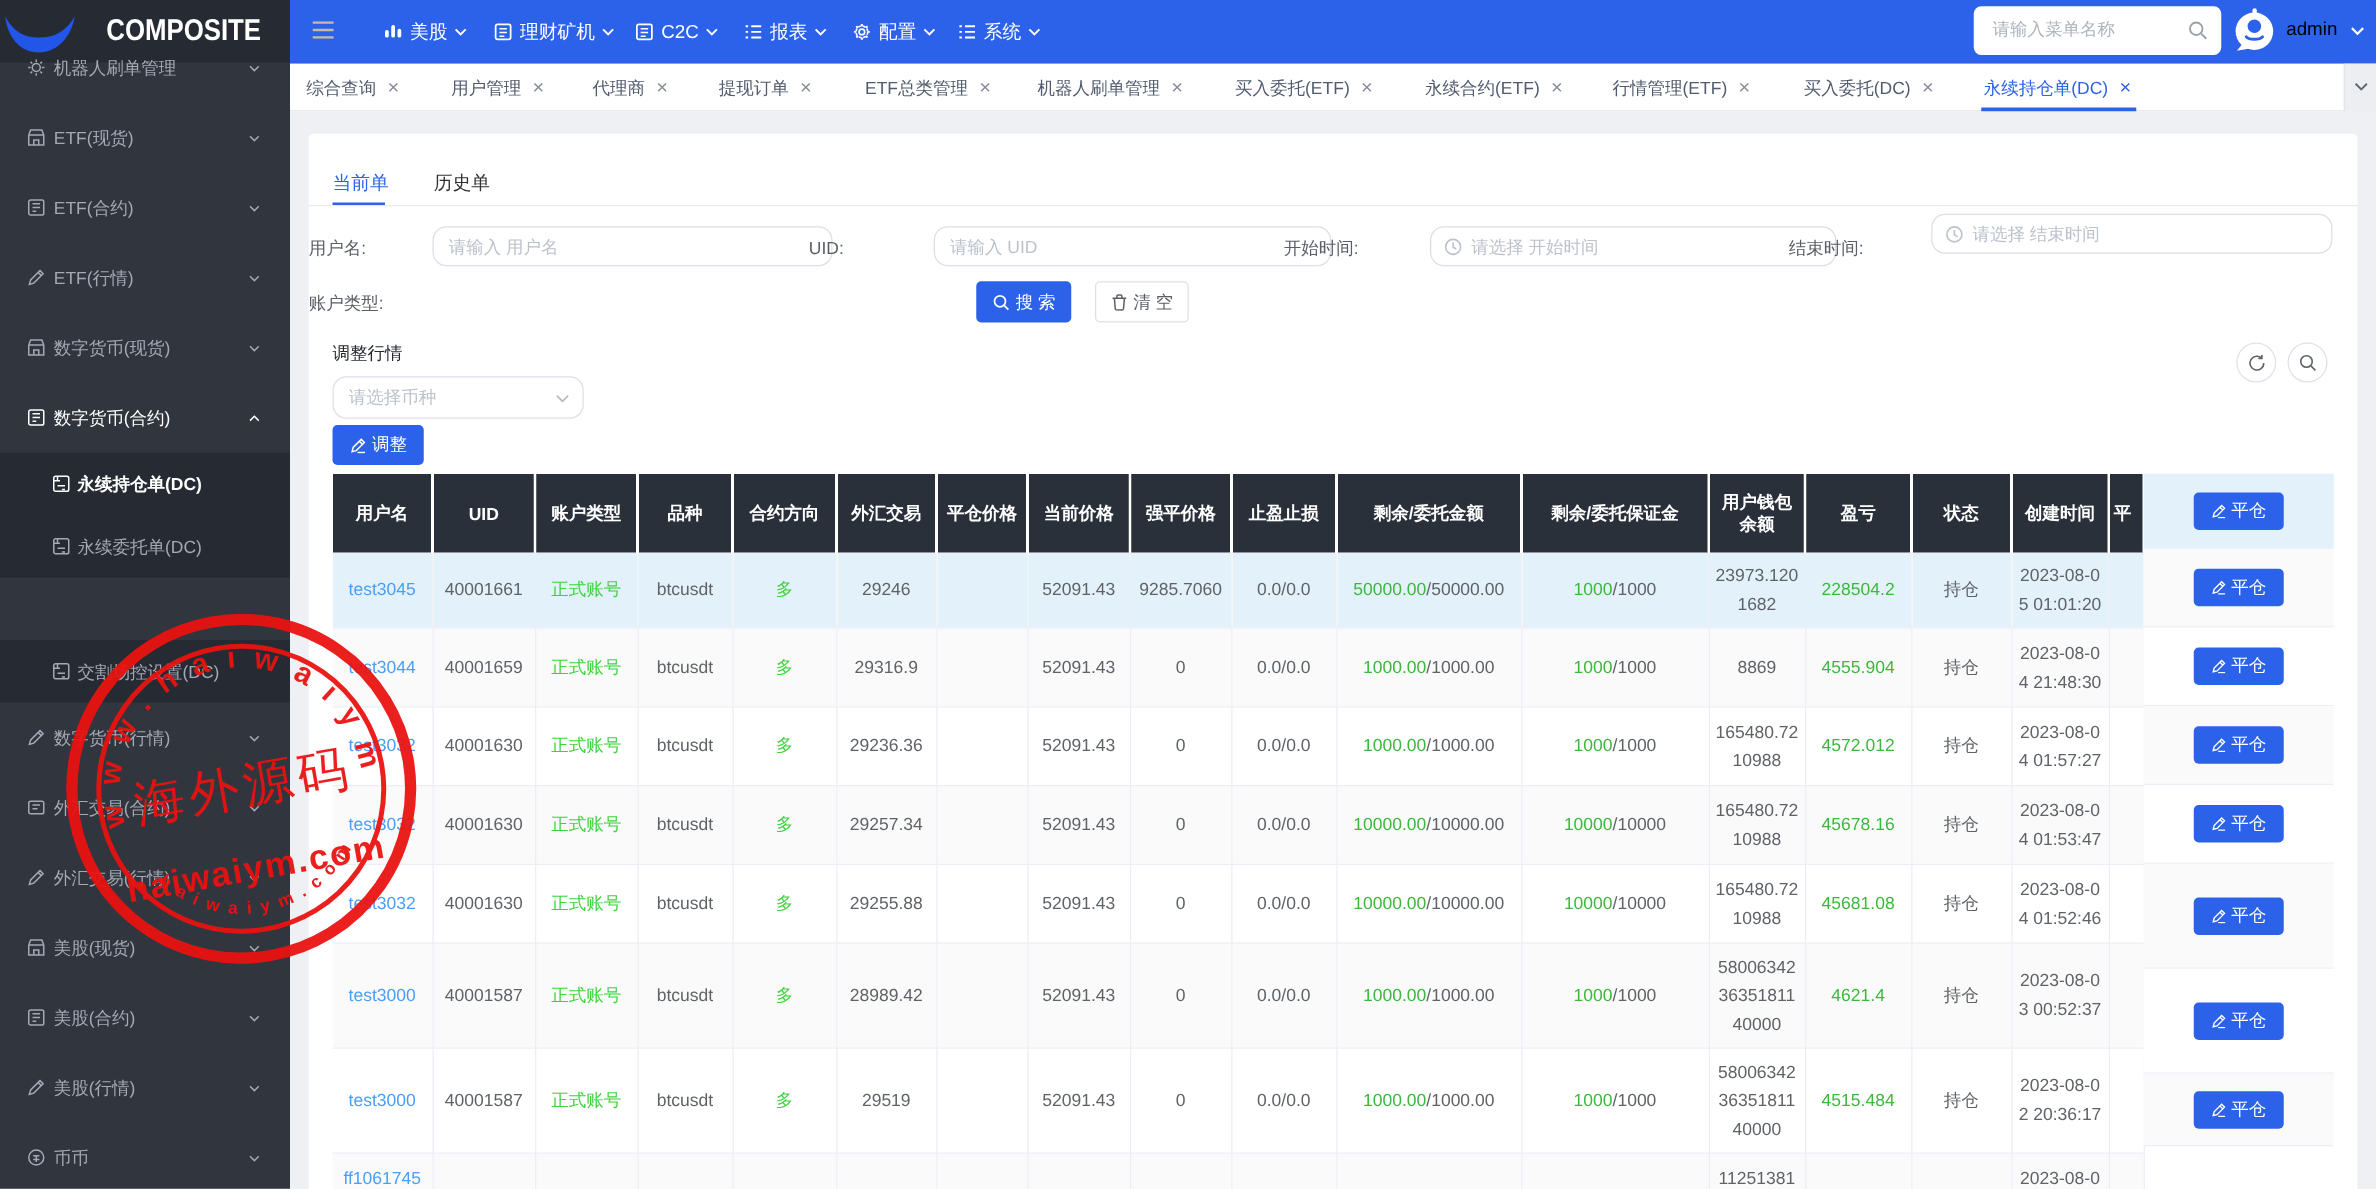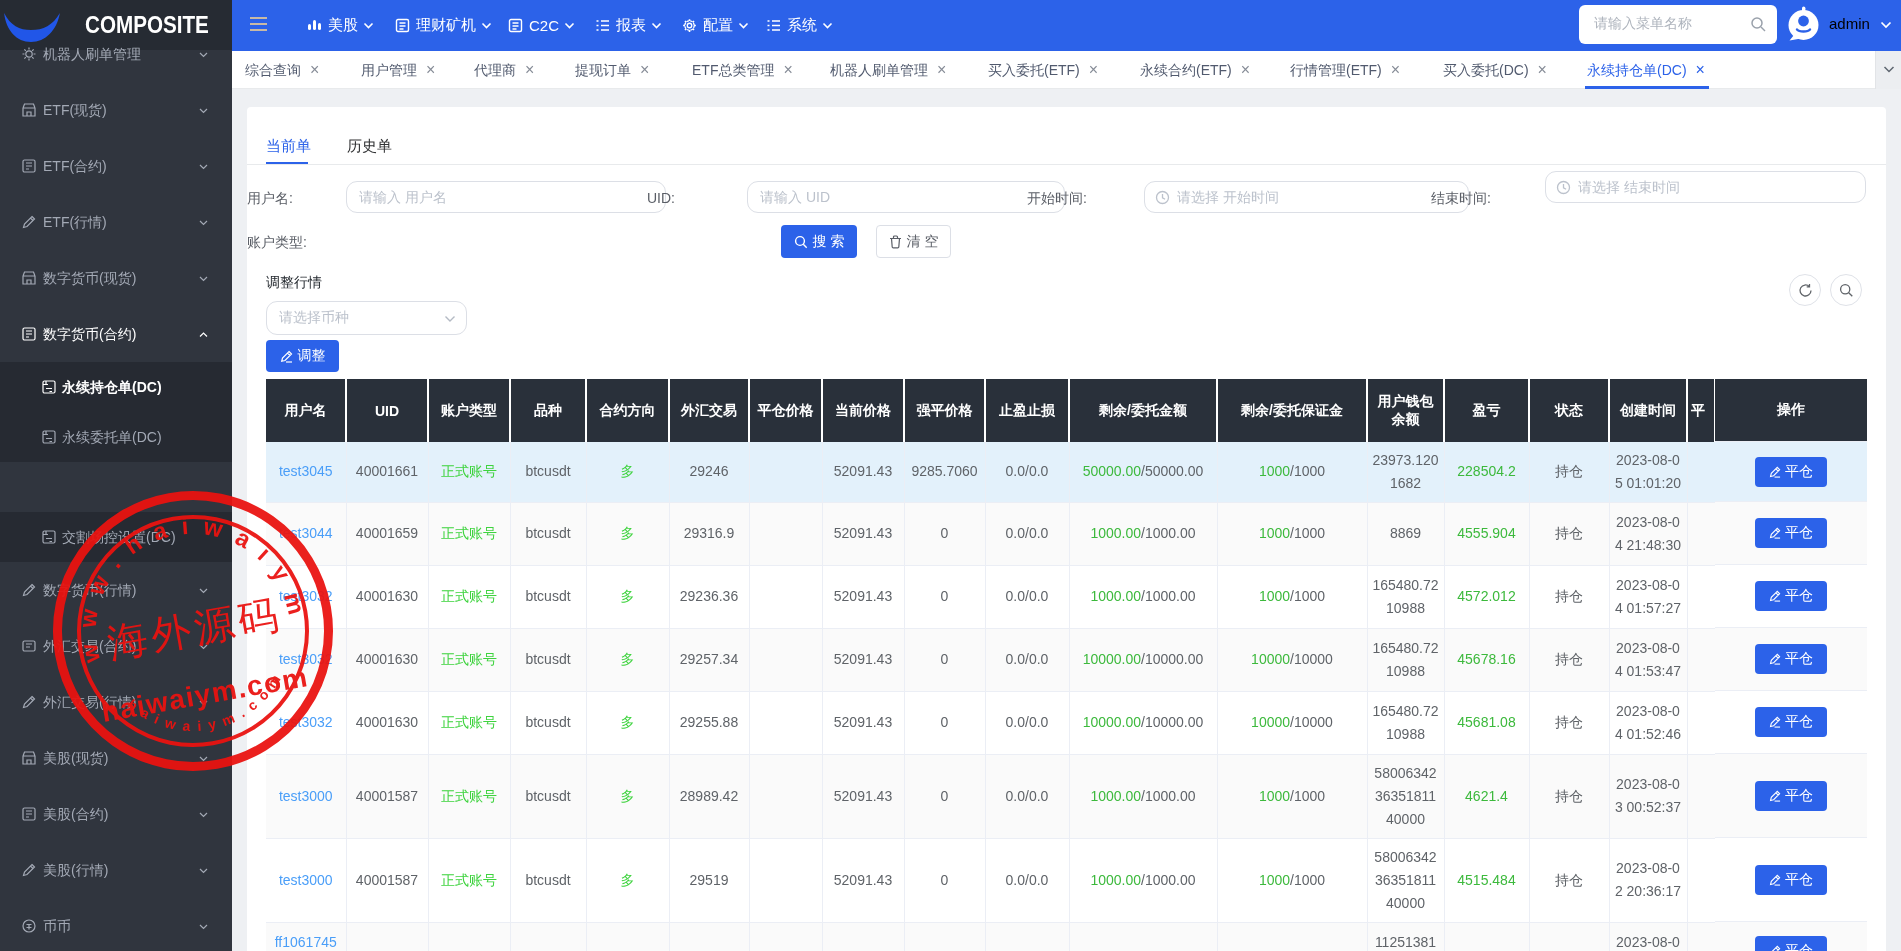--- a/index.html
+++ b/index.html
@@ -557,23 +557,20 @@
             <td></td>
             <td>11251381<br>0822</td>
             <td></td>
             <td></td>
             <td>2023-08-0<br>2 20:21:09</td>
             <td></td>
           </tr>
     </tbody>
       </table>
     <div id="fixcol">
-      <div class="fcell fhead">
-          <span>操作</span>
-        </div>
       <div class="fcell" style="height:60px;background:#e3f1fb">
           <div class="pbtn"><svg width="12" height="12" viewBox="0 0 13 13">
               <path d="M9 1.5l2.5 2.5L5 10.5l-3.3 .8.8-3.3zM7.5 3l2.5 2.5" fill="none" stroke="#fff" stroke-width="1.2"></path>
               <path d="M6 12h6" stroke="#fff" stroke-width="1.2"></path>
             </svg>平仓</div>
         </div>
       <div class="fcell" style="height:63px;background:#fafafa">
           <div class="pbtn"><svg width="12" height="12" viewBox="0 0 13 13">
               <path d="M9 1.5l2.5 2.5L5 10.5l-3.3 .8.8-3.3zM7.5 3l2.5 2.5" fill="none" stroke="#fff" stroke-width="1.2"></path>
               <path d="M6 12h6" stroke="#fff" stroke-width="1.2"></path>

